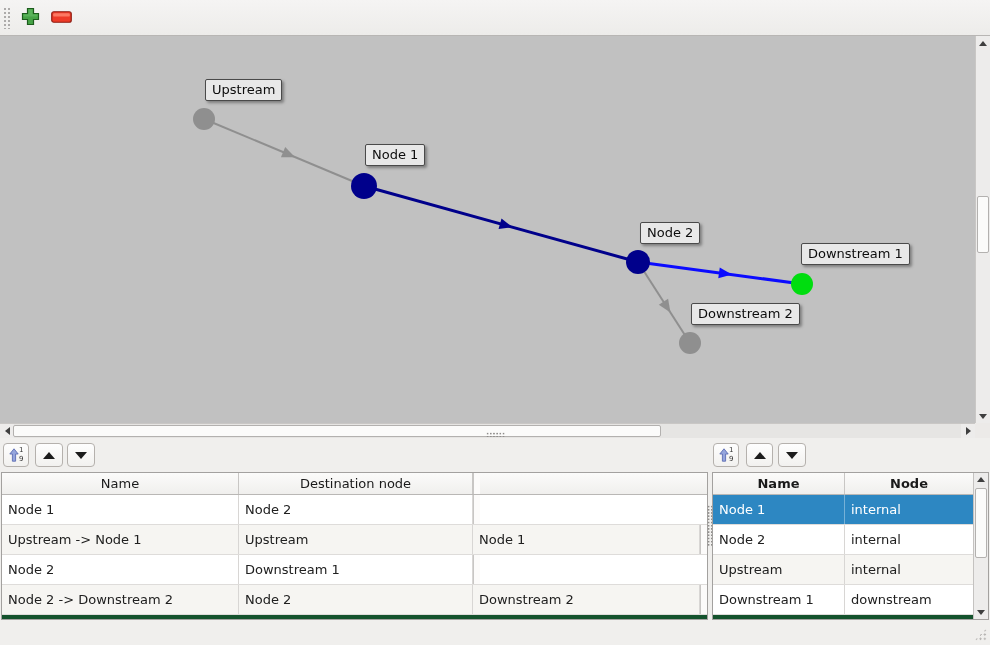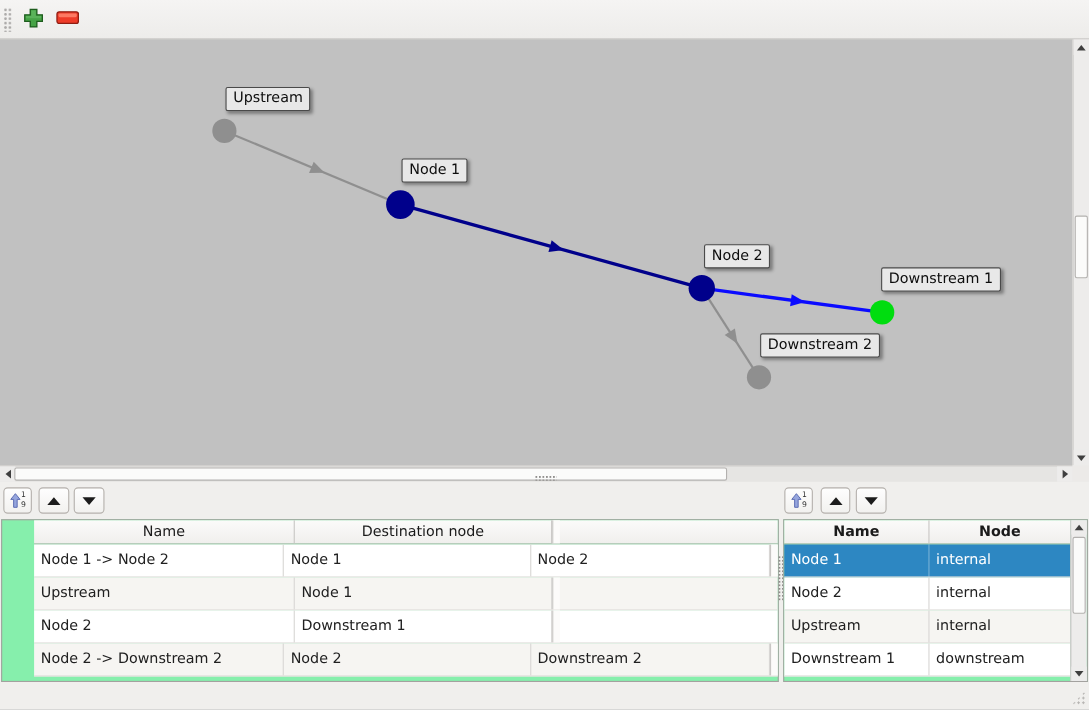--- a/index.html
+++ b/index.html
@@ -99,23 +99,22 @@
     display:flex; align-items:center; justify-content:center;
   }
   .sort-icon { position:relative; width:15px; height:16px; }
   .sort-icon svg { position:absolute; left:0; top:1px; }
   .sort-digit { position:absolute; right:0; font-size:7px; line-height:7px; color:#333; }
   .sort-digit.top { top:0; }
   .sort-digit.bottom { bottom:0; }
 
   
   .dtable {
-    position:absolute; top:472px; background:#86efac;
+    position:absolute; top:472px; background:#14532d;
     border:1px solid #a3a19f;
-    padding-left:29px;
   }
   .dtable .hdr-row { display:flex; height:22px;
     background: linear-gradient(#fbfbfa, #f0efed);
     border-bottom:1px solid #b9b7b5;
   }
   .hdr-cell {
     display:flex; align-items:center; justify-content:center;
     font-size:13px; color:#1a1a1a;
     border-right:1px solid #c8c6c4; overflow:hidden;
   }
@@ -261,26 +260,26 @@
 </div>
 
 <div class="dtable edges-table">
   <div class="hdr-row">
       <div class="hdr-cell">Name</div>
       <div class="hdr-cell">Destination node</div>
       <div class="filler"></div>
     </div>
   <div class="t-body">
       <div class="t-row">
-        <div class="t-cell">Node 1 -&gt; Node 2</div>
         <div class="t-cell">Node 1</div>
         <div class="t-cell">Node 2</div>
         <div class="filler"></div>
       </div>
       <div class="t-row stripe">
+        <div class="t-cell">Upstream -&gt; Node 1</div>
         <div class="t-cell">Upstream</div>
         <div class="t-cell">Node 1</div>
         <div class="filler"></div>
       </div>
       <div class="t-row">
         <div class="t-cell">Node 2</div>
         <div class="t-cell">Downstream 1</div>
         <div class="filler"></div>
       </div>
       <div class="t-row stripe">

